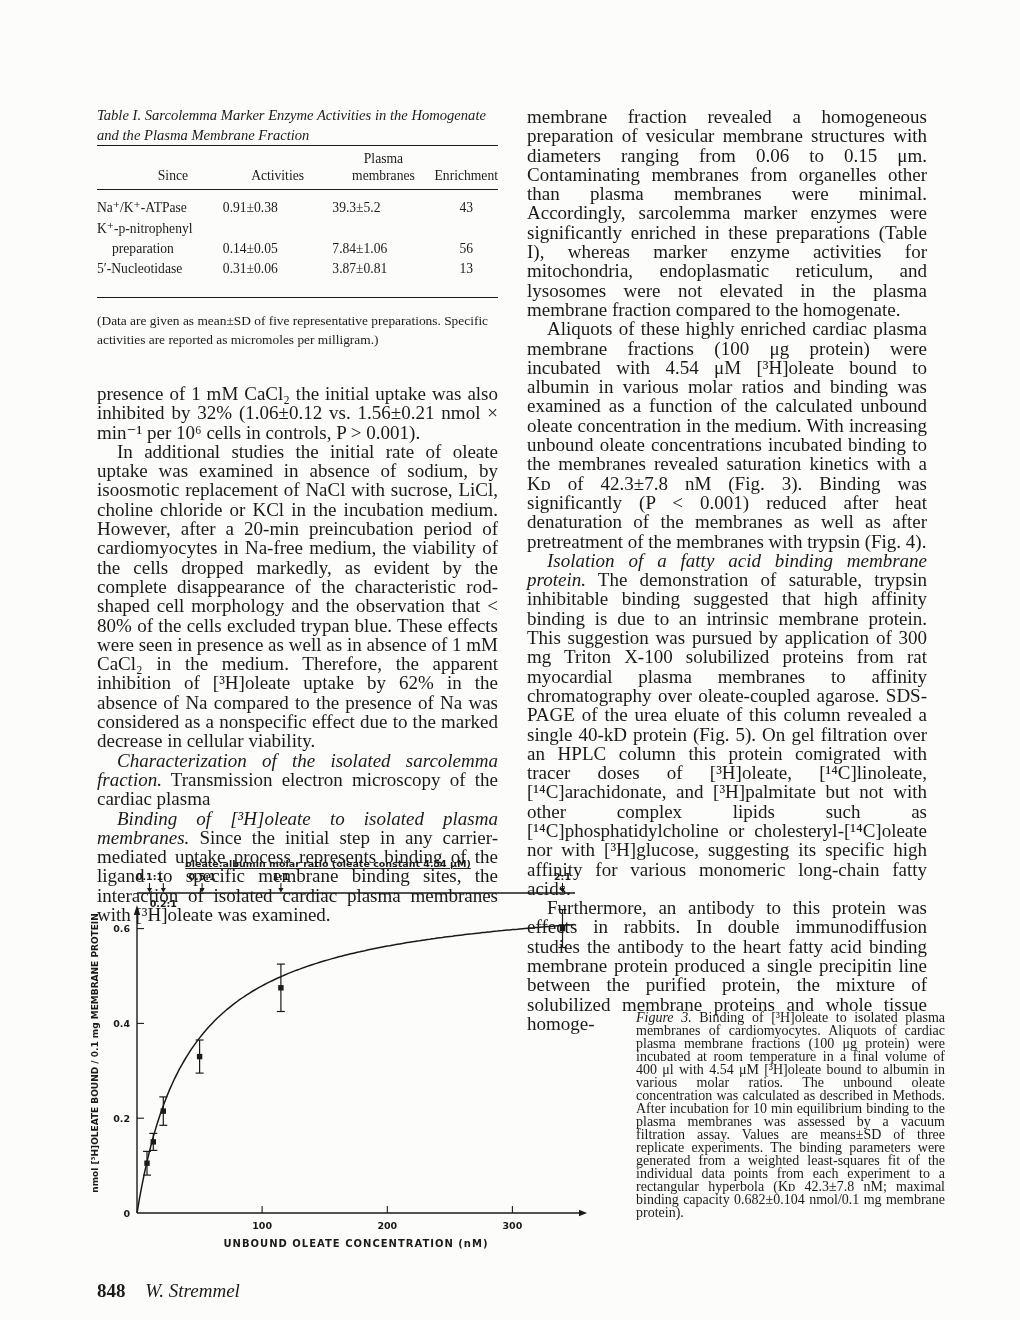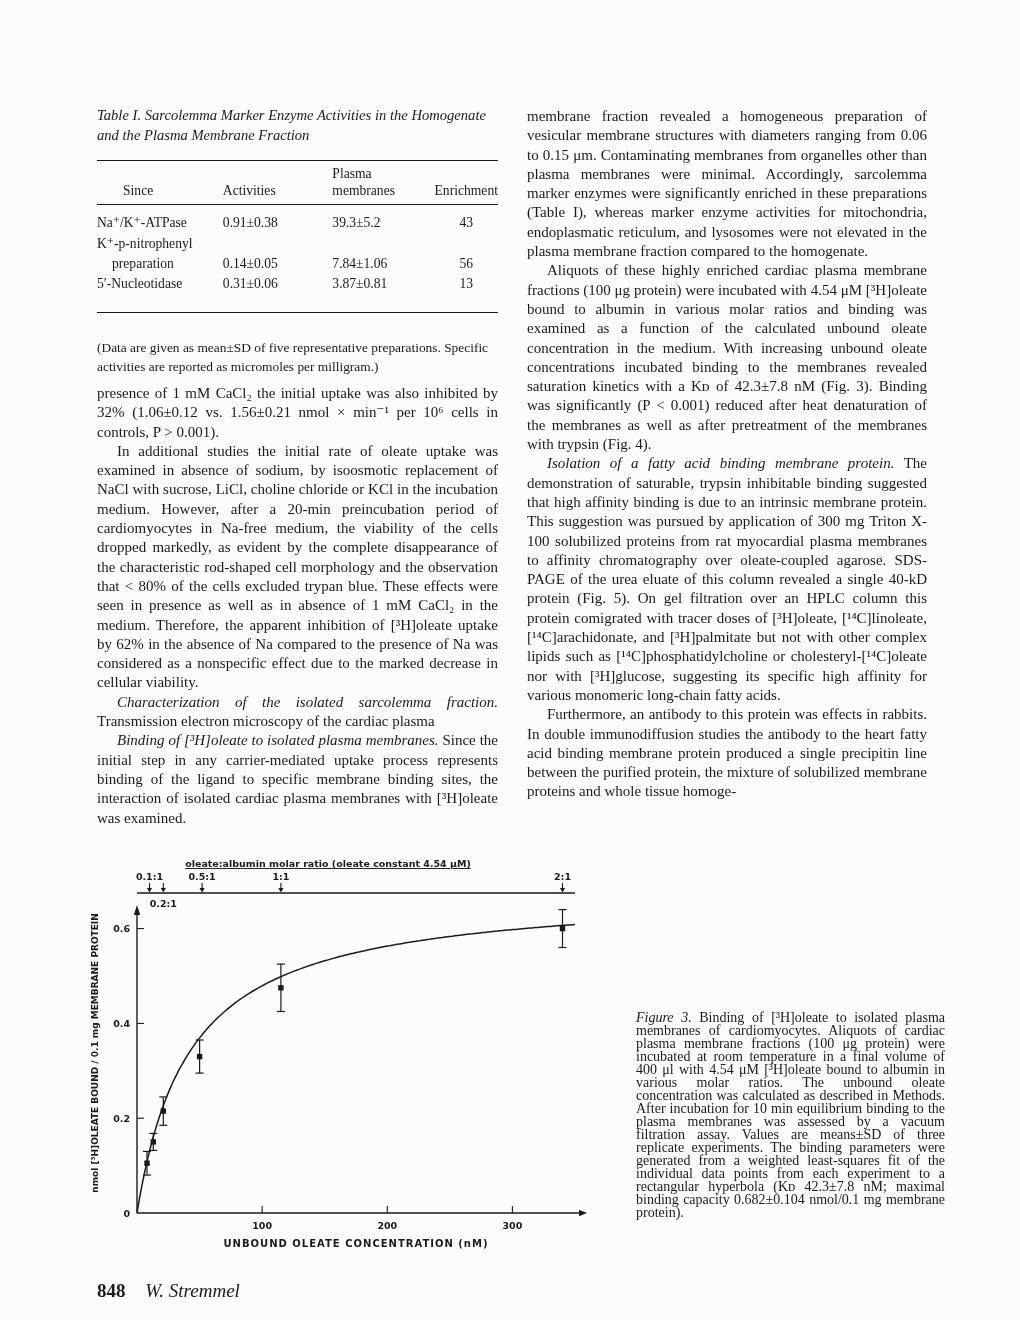--- a/index.html
+++ b/index.html
@@ -2,40 +2,40 @@
 <html><head>
 <meta charset="utf-8">
 <style>
   *{margin:0;padding:0;box-sizing:border-box}
   html,body{background:#e8e8e6}
   .page{position:relative;width:1020px;height:1320px;margin:0 auto;background:#fcfcfa;
         font-family:"Liberation Serif","DejaVu Serif",serif;color:#1a1a1a;overflow:hidden}
 
   
   .table-block{position:absolute;left:97px;top:106px;width:401px}
-  .table-title{font-style:italic;font-size:14.6px;line-height:19.5px;margin-bottom:15px}
+  .table-title{font-style:italic;font-size:14.6px;line-height:19.5px;}
   table.enzyme-table{width:100%;border-collapse:collapse;font-size:13.6px;
                      border-top:1.4px solid #1a1a1a;border-bottom:1.4px solid #1a1a1a}
-  table.enzyme-table th{font-weight:normal;text-align:left;vertical-align:bottom}
+  table.enzyme-table th{font-weight:normal;text-align:center;vertical-align:bottom}
   .group-row th{padding:5px 0 0 0}
   .head-row th{border-bottom:1px solid #1a1a1a;padding:1px 0 5px 0}
   .c-enz{width:32%}.c-hom{width:28%}.c-mem{width:26%}.c-enr{width:14%;text-align:center}
   .head-row .c-enz{padding-left:26px}
   .c-plasma{text-align:left;padding-left:10px}
   table.enzyme-table td{padding:2px 0;text-align:left;font-size:13.6px}
   table.enzyme-table td.enr{text-align:center}
   table.enzyme-table td.indent{padding-left:15px}
   table.enzyme-table tbody tr:first-child td{padding-top:9px}
   table.enzyme-table tbody tr:last-child td{padding-bottom:20px}
-  .table-note{font-size:13.4px;line-height:18.5px;margin-top:26px;text-align:left}
+  .table-note{font-size:13.4px;line-height:18.5px;margin-top:14px;text-align:left}
 
   
   .left-col{position:absolute;left:97px;top:384px;width:401px}
   .right-col{position:absolute;left:527px;top:107px;width:400px}
-  p.para{font-size:15px;line-height:19.3px;text-align:justify}
+  p.para{font-size:19px;line-height:19.3px;text-align:justify}
   p.para.indent{text-indent:20px}
   p.para i{font-style:italic}
 
   
   .chart-block{position:absolute;left:83px;top:853px;width:505px;height:420px}
   .ct{font-family:"DejaVu Sans","Liberation Sans",sans-serif;font-size:9.5px;font-weight:bold;fill:#1a1a1a}
   .tu{text-decoration:underline}
   .cx{font-family:"DejaVu Sans","Liberation Sans",sans-serif;font-size:10px;font-weight:bold;fill:#1a1a1a;letter-spacing:1px}
   .cy{font-family:"DejaVu Sans","Liberation Sans",sans-serif;font-size:9px;font-weight:bold;fill:#1a1a1a}
 

